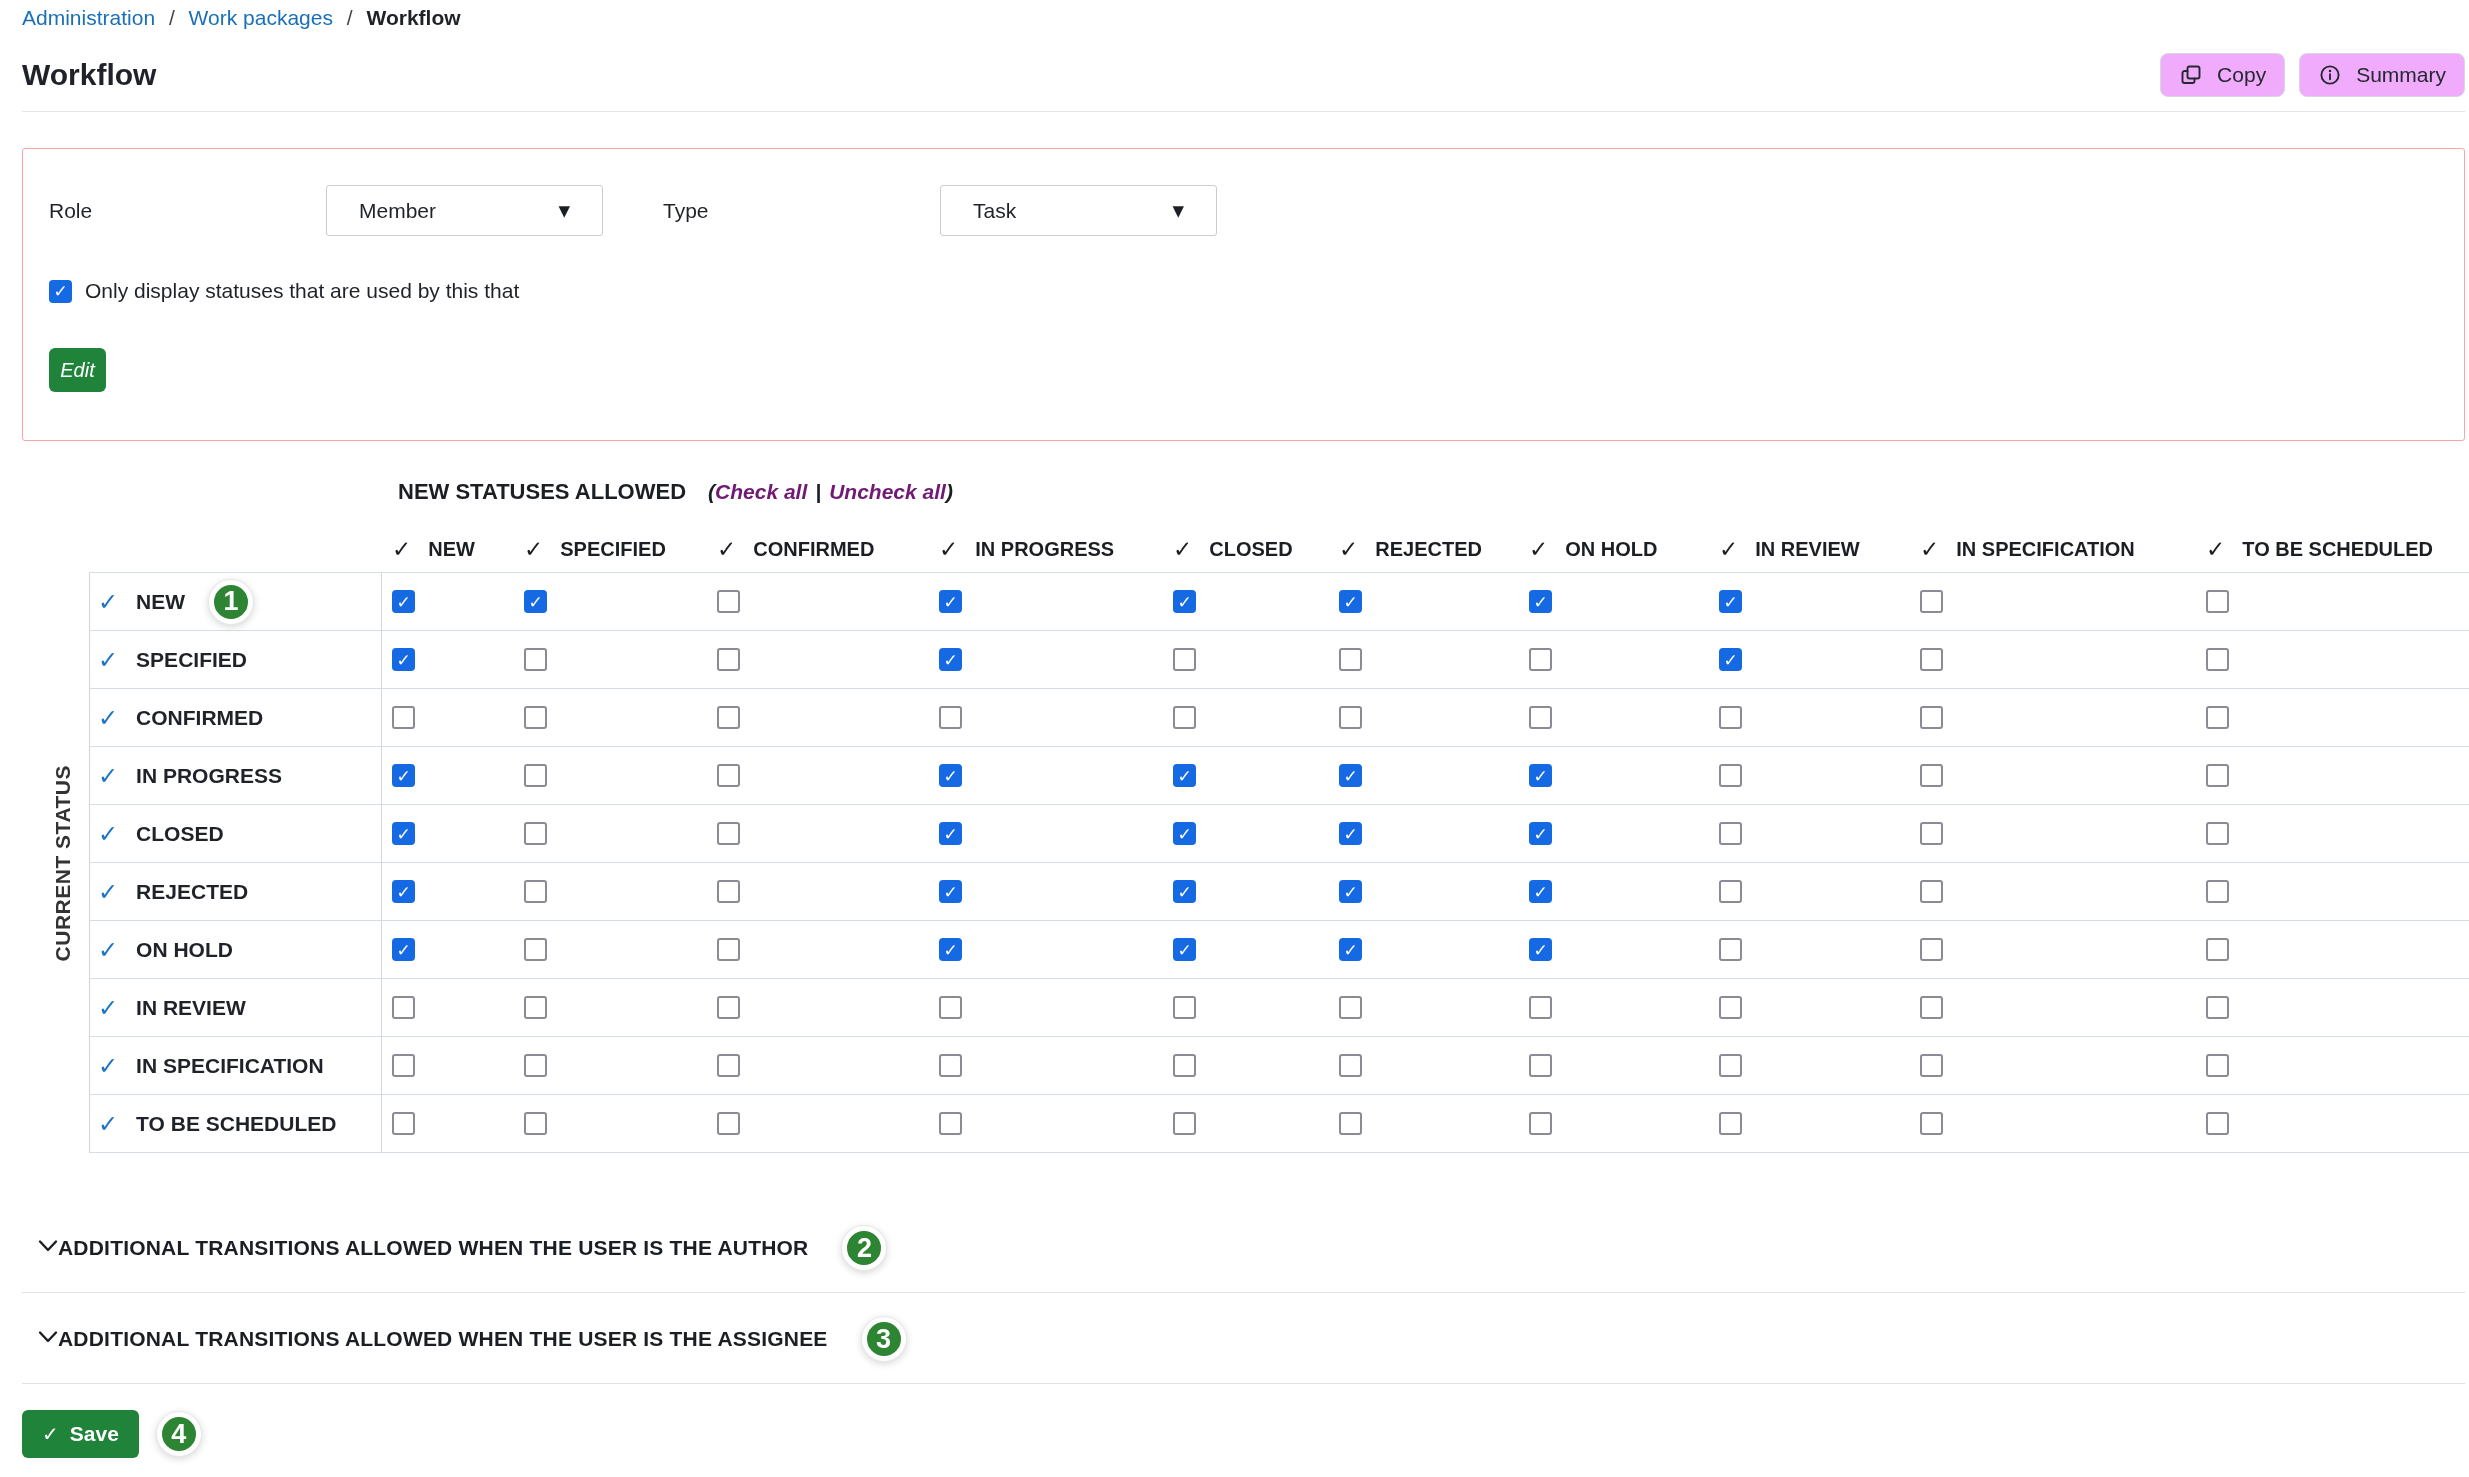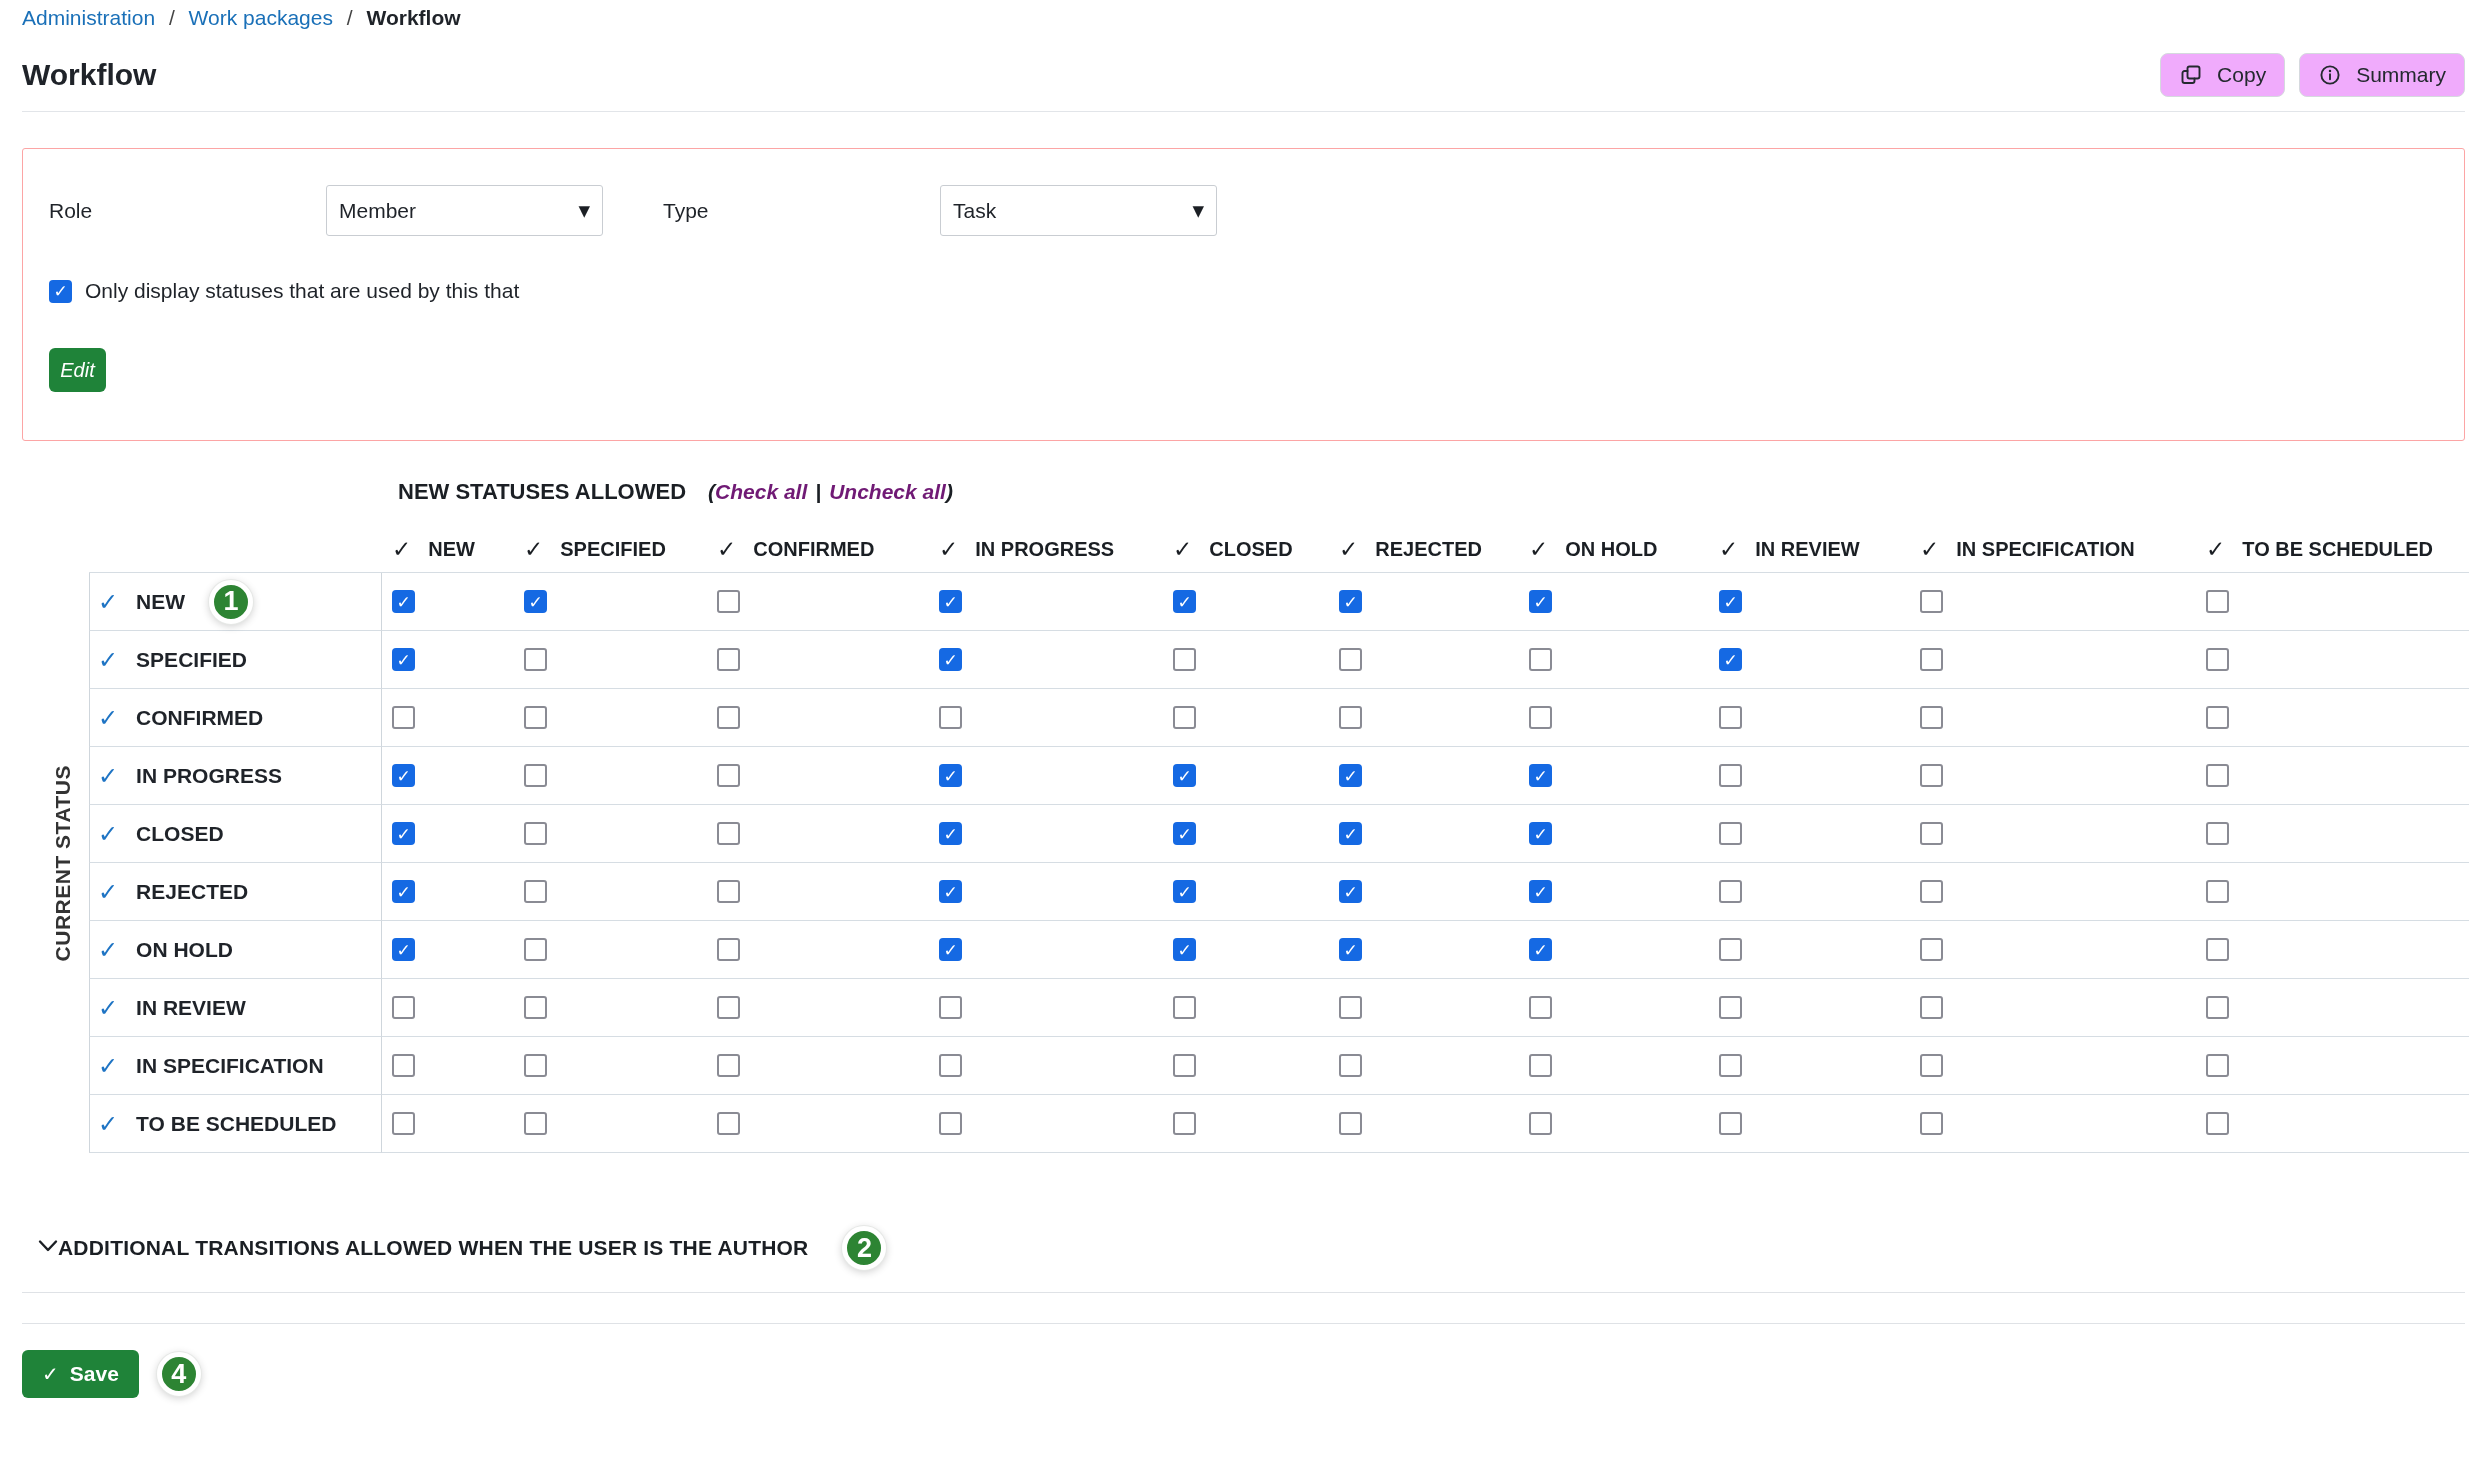--- a/index.html
+++ b/index.html
@@ -29,21 +29,21 @@
   .tbtn svg { display:block; }
 
   hr.page-divider { border:none; border-top:1px solid #e2e5e9; margin:14px 0 0 0; }
 
   
   .panel { margin-top:36px; border:1px solid #fca5a5; border-radius:3px; padding:36px 26px 48px 26px; }
   .form-row1 { display:flex; align-items:center; }
   .flabel { width:277px; font-size:21px; color:#1f2329; }
   .select {
     width:277px; height:51px; border:1px solid #c9cdd2; border-radius:3px; background:#fff;
-    display:flex; align-items:center; justify-content:space-between; padding:0 12px;
+    display:flex; align-items:center; justify-content:space-between; padding:0 32px;
     font-size:21px; cursor:pointer;
   }
   .select .arrow { font-size:15px; color:#1b1f24; font-family:"DejaVu Sans",sans-serif; }
   .gap61 { width:60px; }
   .form-row2 { margin-top:43px; display:flex; align-items:center; gap:13px; height:24px; }
   .form-row2 .flt-label { font-size:21px; }
   .edit-row { margin-top:45px; }
   .btn-green {
     background:#1f8339; color:#fff; border:none; border-radius:6px; cursor:pointer;
     font-family:inherit; font-size:20px; display:inline-flex; align-items:center; justify-content:center;
@@ -572,20 +572,29 @@
     <span>
       <svg width="20" height="14" viewBox="0 0 20 14" fill="none" stroke="#1b1f24" stroke-width="2.4" stroke-linecap="round" stroke-linejoin="round">
         <path d="M2 2.5 L10 11 L18 2.5"></path>
       </svg>
     </span>
     <span class="collapse-label">ADDITIONAL TRANSITIONS ALLOWED WHEN THE USER IS THE AUTHOR</span>
     <span class="badge">2</span>
   </div>
   <hr class="section-divider">
 
+  <div class="collapse-row second">
+    <span>
+      <svg width="20" height="14" viewBox="0 0 20 14" fill="none" stroke="#1b1f24" stroke-width="2.4" stroke-linecap="round" stroke-linejoin="round">
+        <path d="M2 2.5 L10 11 L18 2.5"></path>
+      </svg>
+    </span>
+    <span class="collapse-label">ADDITIONAL TRANSITIONS ALLOWED WHEN THE USER IS THE ASSIGNEE</span>
+    <span class="badge">3</span>
+  </div>
   <hr class="section-divider">
 
   <div class="save-row">
     <button class="btn-green save-btn">
       <span class="ck">✓</span>
       <span>Save</span>
     </button>
     <span class="badge">4</span>
   </div>
 

